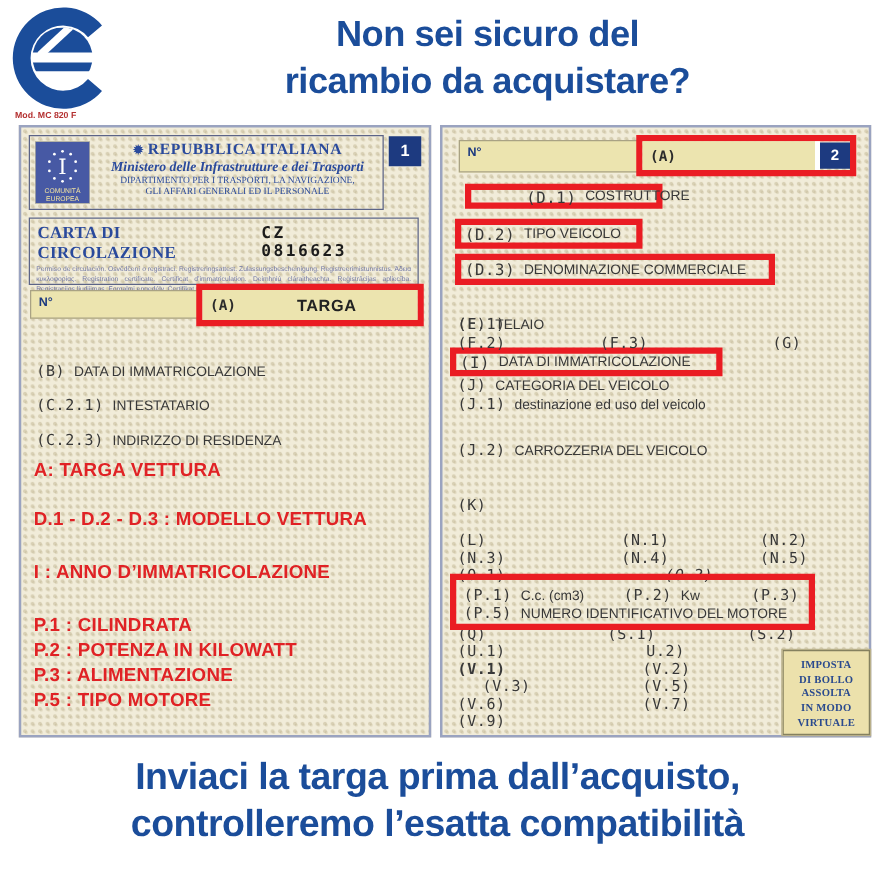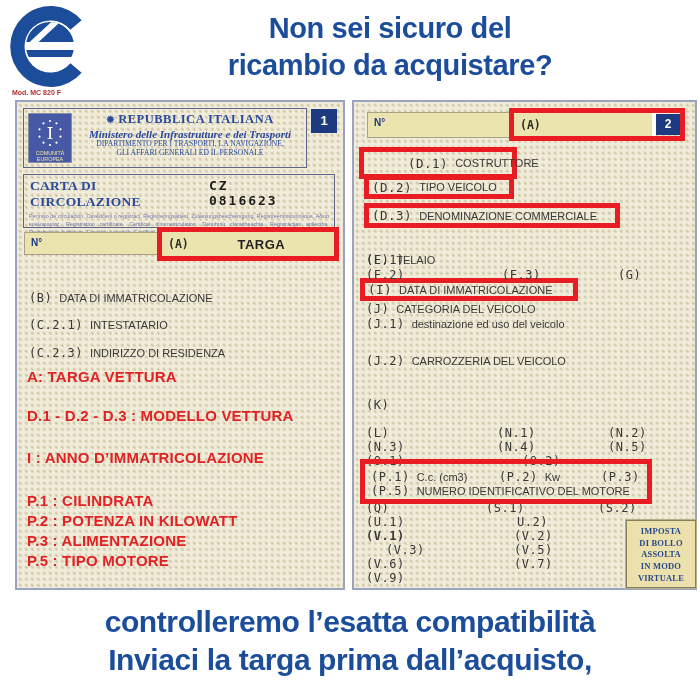--- a/index.html
+++ b/index.html
@@ -185,21 +185,21 @@
     <div class="n-field-2 yellow-field">
       <span class="nf-label">N°</span>
     </div>
     <div class="a-box-2 redbox">
       <div class="a-inner-2">
         <span class="a-code">(A)</span>
       </div>
       <div class="pagenum pagenum-2">2</div>
     </div>
 
-    <div class="boxed-field" style="left:5px; top:45px; width:158px; height:32px;padding-left:44px;">
+    <div class="boxed-field" style="left:18px; top:45px; width:158px; height:20px;padding-left:44px;">
       <span class="code">(D.1)</span>
         <span class="lbl">COSTRUTTORE</span>
     </div>
     <div class="boxed-field" style="left:10px; top:73px; width:150px; height:24px;">
       <span class="code">(D.2)</span>
         <span class="lbl">TIPO VEICOLO</span>
     </div>
     <div class="boxed-field" style="left:10px; top:101px; width:256px; height:25px;">
       <span class="code">(D.3)</span>
         <span class="lbl">DENOMINAZIONE COMMERCIALE</span>
@@ -211,21 +211,21 @@
 
     <div>
         <div class="doc-line" style="top: 148px;">
           <span class="seg" style="left: 0px;"><span class="code">(E)</span><span class="lbl">TELAIO</span></span>
         </div>
         <div class="doc-line" style="top: 148px;">
           <span class="seg" style="left: 0px;"><span class="code">(F.1)</span></span>
         </div>
         <div class="doc-line" style="top: 163px;">
           <span class="seg" style="left: 0px;"><span class="code">(F.2)</span></span>
-          <span class="seg" style="left: 136px;"><span class="code">(F.3)</span></span>
+          <span class="seg" style="left: 114px;"><span class="code">(F.3)</span></span>
           <span class="seg" style="left: 252px;"><span class="code">(G)</span></span>
         </div>
         <div class="doc-line" style="top: 197px;">
           <span class="seg" style="left: 0px;"><span class="code">(J)</span><span class="lbl">CATEGORIA DEL VEICOLO</span></span>
         </div>
         <div class="doc-line" style="top: 212px;">
           <span class="seg" style="left: 0px;"><span class="code">(J.1)</span><span class="lbl">destinazione ed uso del veicolo</span></span>
         </div>
         <div class="doc-line" style="top: 249px;">
           <span class="seg" style="left: 0px;"><span class="code">(J.2)</span><span class="lbl">CARROZZERIA DEL VEICOLO</span></span>
@@ -238,21 +238,21 @@
           <span class="seg" style="left: 131px;"><span class="code">(N.1)</span></span>
           <span class="seg" style="left: 242px;"><span class="code">(N.2)</span></span>
         </div>
         <div class="doc-line" style="top: 335px;">
           <span class="seg" style="left: 0px;"><span class="code">(N.3)</span></span>
           <span class="seg" style="left: 131px;"><span class="code">(N.4)</span></span>
           <span class="seg" style="left: 242px;"><span class="code">(N.5)</span></span>
         </div>
         <div class="doc-line" style="top: 349px;">
           <span class="seg" style="left: 0px; text-align: right;"><span class="code">(O.1)</span></span>
-          <span class="seg" style="left: 156px;"><span class="code">(O.2)</span></span>
+          <span class="seg" style="left: 166px; font-style: italic;"><span class="code">(O.2)</span></span>
         </div>
         <div class="doc-line" style="top: 396px;">
           <span class="seg" style="left: 0px;"><span class="code">(Q)</span></span>
           <span class="seg" style="left: 120px;"><span class="code">(S.1)</span></span>
           <span class="seg" style="left: 232px;"><span class="code">(S.2)</span></span>
         </div>
         <div class="doc-line" style="top: 410px;">
           <span class="seg" style="left: 0px;"><span class="code">(U.1)</span></span>
           <span class="seg" style="left: 151px;"><span class="code">U.2)</span></span>
         </div>
@@ -287,17 +287,17 @@
     <div class="imposta">
       <div>IMPOSTA</div>
       <div>DI BOLLO</div>
       <div>ASSOLTA</div>
       <div>IN MODO</div>
       <div>VIRTUALE</div>
     </div>
   </div>
 
   <div class="footer">
+    <div>Inviaci la targa prima dall’acquisto,</div>
     <div>controlleremo l’esatta compatibilità</div>
-    <div>Inviaci la targa prima dall’acquisto,</div>
   </div>
 
 </div>
 
 </body></html>

